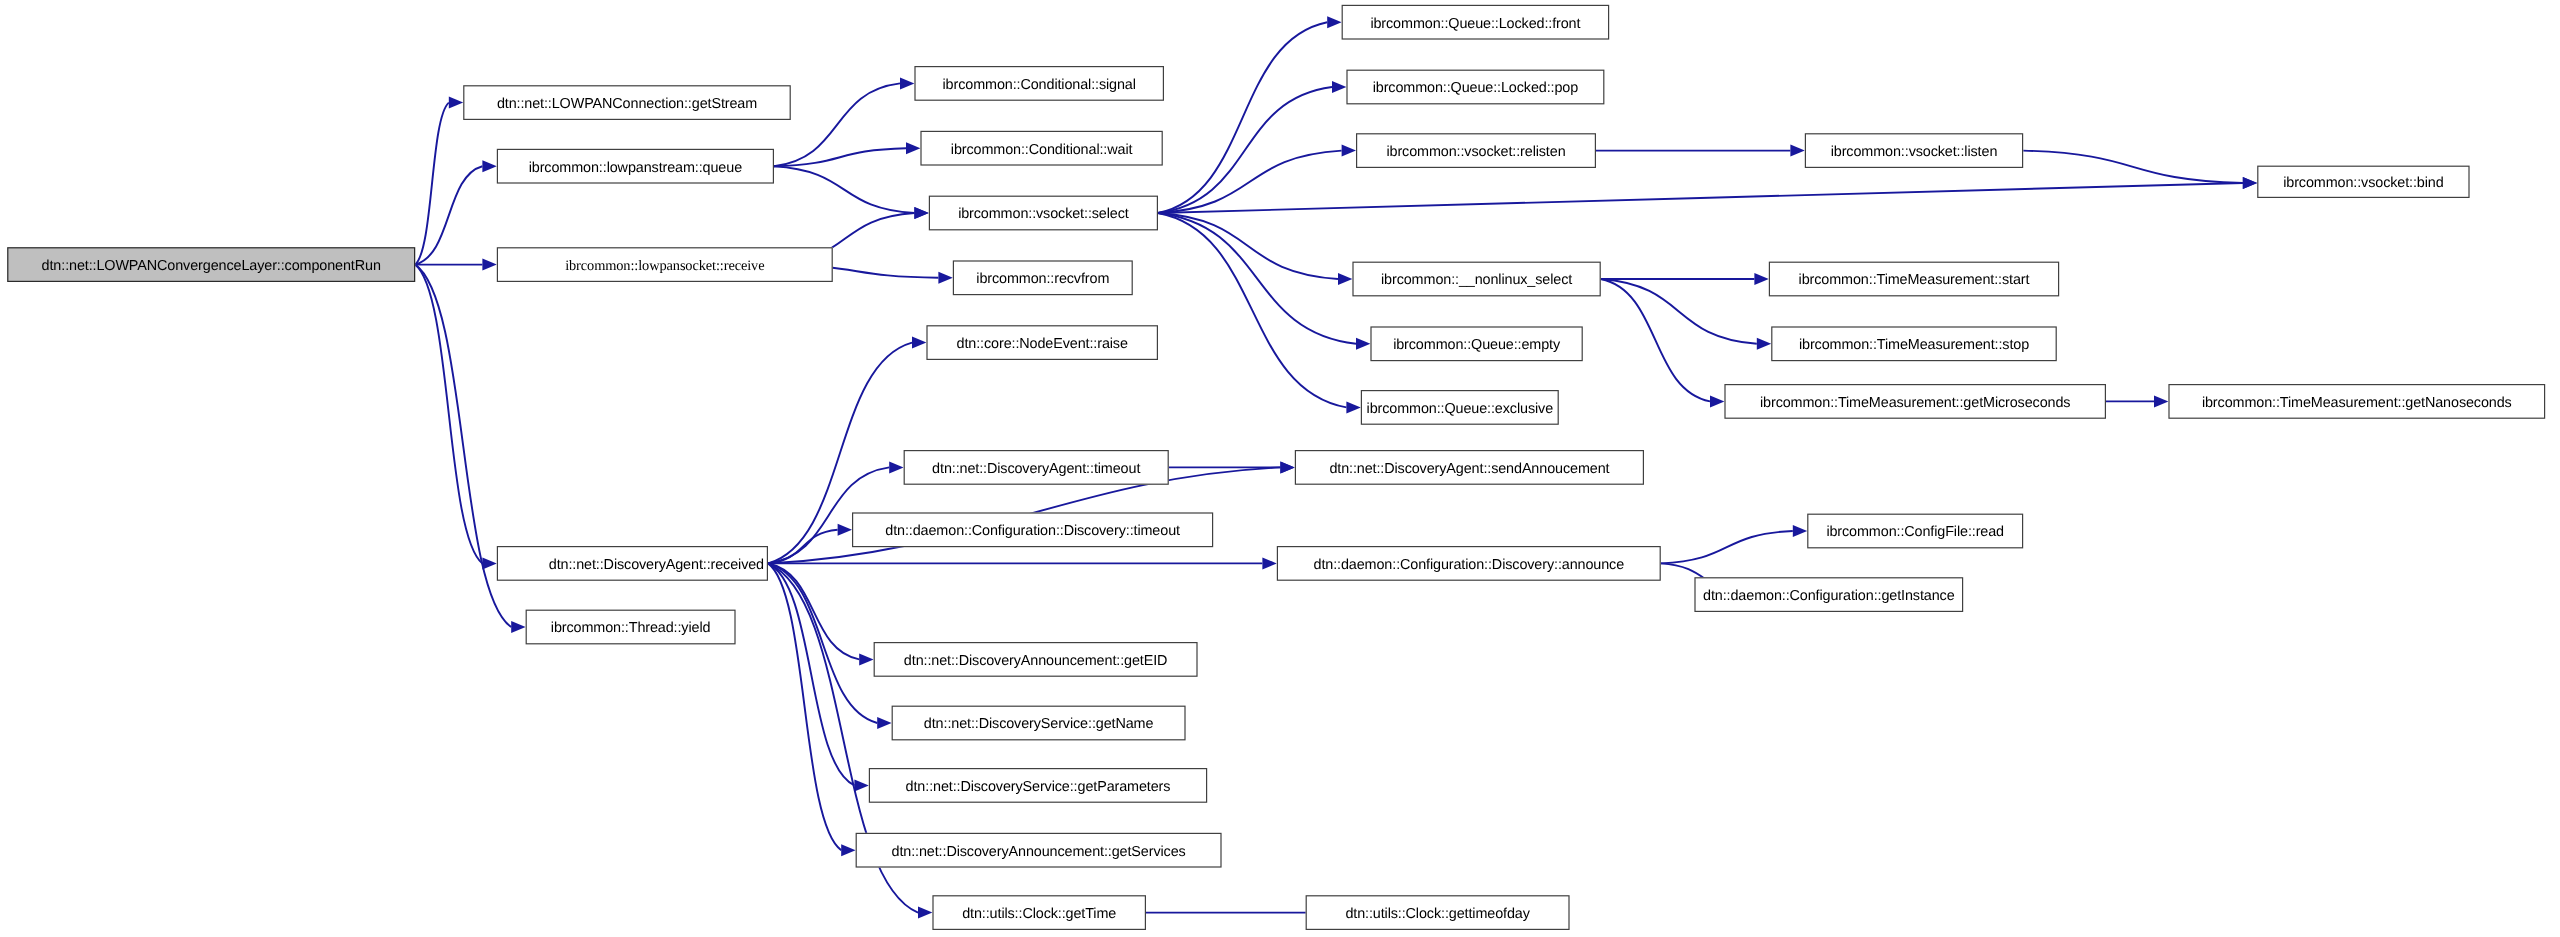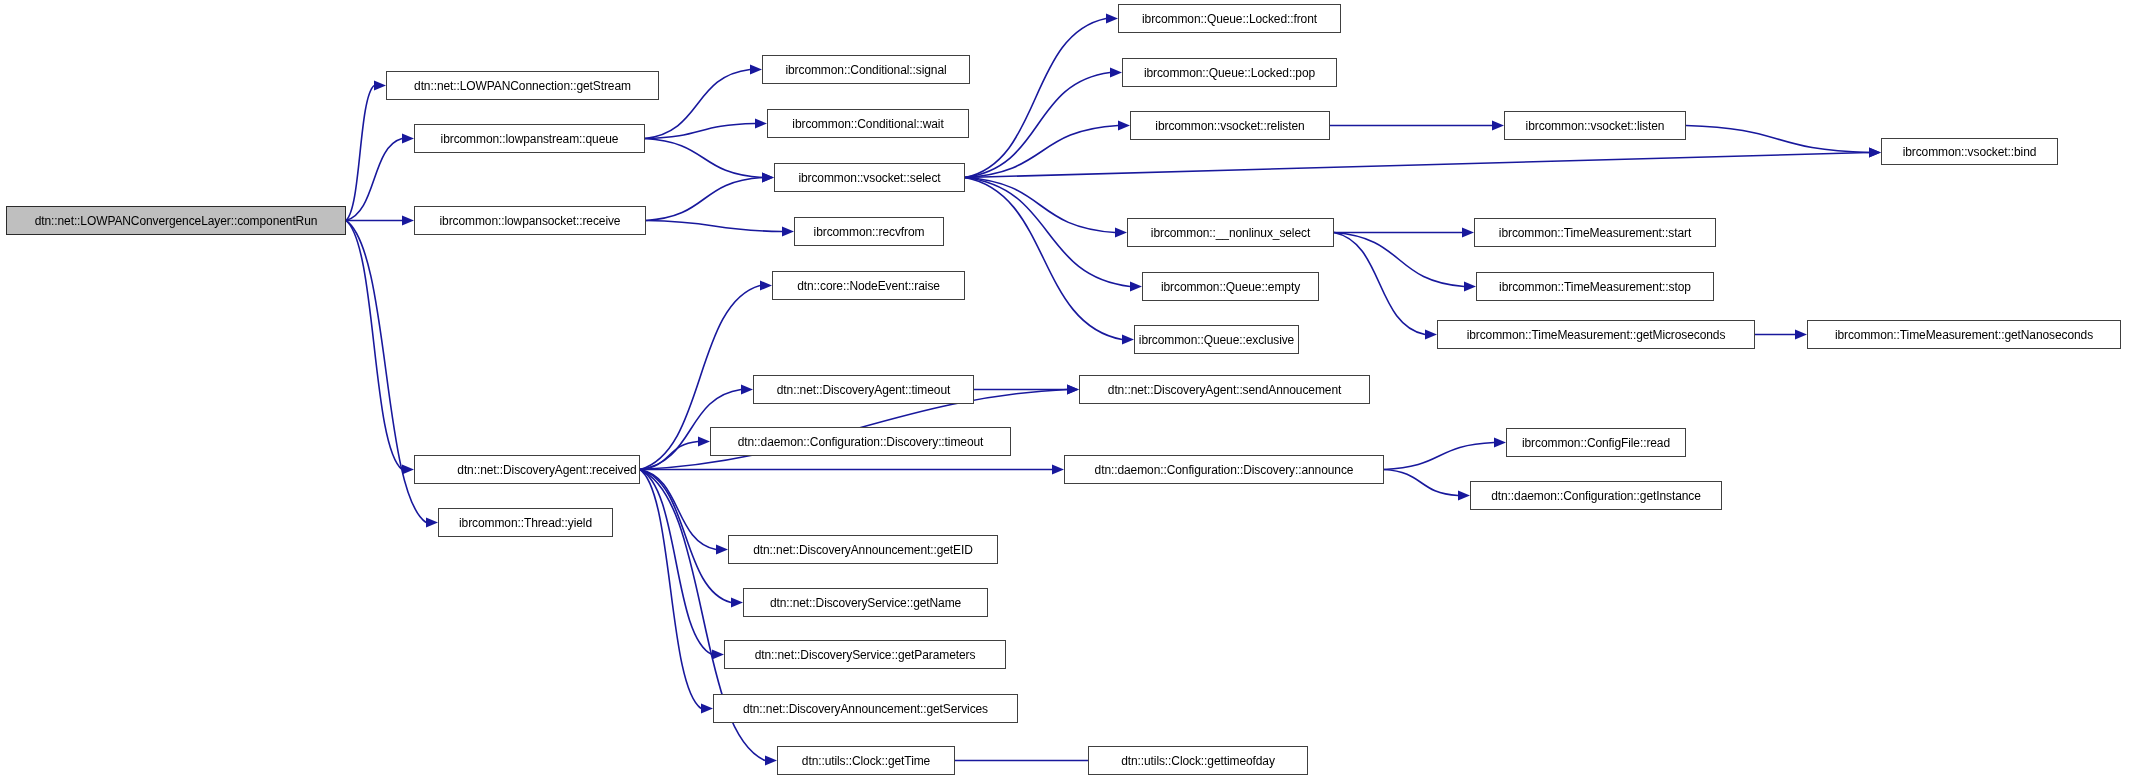--- a/index.html
+++ b/index.html
@@ -127,21 +127,21 @@
   <div id="nodes-layer">
       <div class="node root" style="left: 6px; top: 206px; width: 340px; height: 29px;">
         <span class="node-label">dtn::net::LOWPANConvergenceLayer::componentRun</span>
       </div>
       <div class="node" style="left: 386px; top: 71px; width: 273px; height: 29px;">
         <span class="node-label">dtn::net::LOWPANConnection::getStream</span>
       </div>
       <div class="node" style="left: 414px; top: 124px; width: 231px; height: 29px;">
         <span class="node-label">ibrcommon::lowpanstream::queue</span>
       </div>
-      <div class="node" style="left: 414px; top: 206px; width: 232px; height: 29px;">
+      <div class="node" style="left: 414px; top: 206px; width: 280px; height: 29px; font-family: Liberation Serif, serif;">
         <span class="node-label">ibrcommon::lowpansocket::receive</span>
       </div>
       <div class="node" style="left: 762px; top: 55px; width: 208px; height: 29px;">
         <span class="node-label">ibrcommon::Conditional::signal</span>
       </div>
       <div class="node" style="left: 767px; top: 109px; width: 202px; height: 29px;">
         <span class="node-label">ibrcommon::Conditional::wait</span>
       </div>
       <div class="node" style="left: 774px; top: 163px; width: 191px; height: 29px;">
         <span class="node-label">ibrcommon::vsocket::select</span>
@@ -211,21 +211,21 @@
       </div>
       <div class="node" style="left: 1476px; top: 272px; width: 238px; height: 29px;">
         <span class="node-label">ibrcommon::TimeMeasurement::stop</span>
       </div>
       <div class="node" style="left: 1437px; top: 320px; width: 318px; height: 29px;">
         <span class="node-label">ibrcommon::TimeMeasurement::getMicroseconds</span>
       </div>
       <div class="node" style="left: 1506px; top: 428px; width: 180px; height: 29px;">
         <span class="node-label">ibrcommon::ConfigFile::read</span>
       </div>
-      <div class="node" style="left: 1470px; top: 481px; width: 252px; height: 29px;">
+      <div class="node" style="left: 1412px; top: 481px; width: 224px; height: 29px;">
         <span class="node-label">dtn::daemon::Configuration::getInstance</span>
       </div>
       <div class="node" style="left: 1881px; top: 138px; width: 177px; height: 27px;">
         <span class="node-label">ibrcommon::vsocket::bind</span>
       </div>
       <div class="node" style="left: 1807px; top: 320px; width: 314px; height: 29px;">
         <span class="node-label">ibrcommon::TimeMeasurement::getNanoseconds</span>
       </div>
       <div class="node" style="left: 1088px; top: 746px; width: 220px; height: 29px;">
         <span class="node-label">dtn::utils::Clock::gettimeofday</span>

